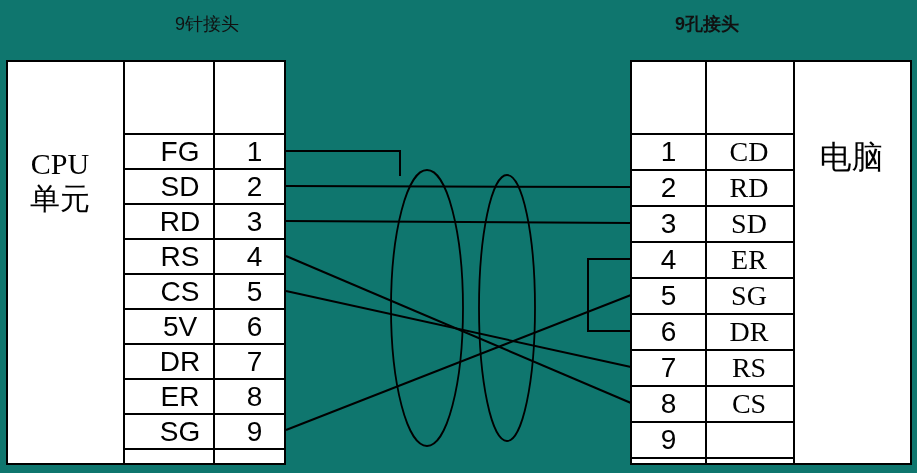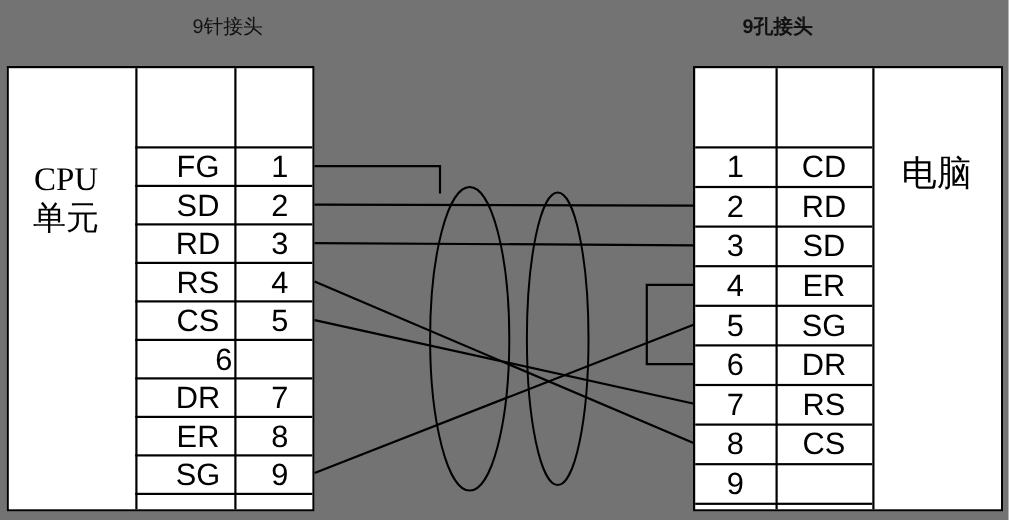--- a/index.html
+++ b/index.html
@@ -2,21 +2,21 @@
 <html><head>
 <meta charset="utf-8">
 <style>
   * { margin:0; padding:0; box-sizing:border-box; }
   html,body { background:#fff; }
   body {
     width:917px; height:473px;
     font-family:"Liberation Sans", sans-serif;
     color:#000;
   }
-  .stage { position:relative; width:917px; height:473px; background:#737373; overflow:hidden; }
+  .stage { position:relative; width:917px; height:473px; background:#0f766e; overflow:hidden; }
 
   .hdr {
     position:absolute; top:12px; width:130px;
     text-align:center; font-size:18px; color:#111;
     font-family:"Liberation Sans", sans-serif;
   }
   .hdr-left { left:142px; }
   .hdr-right { left:642px;font-weight:bold; }
 
   .box {
@@ -44,21 +44,21 @@
   .rows-left .trow { height:35px; }
   .rows-right .trow { height:36px; }
 
   .cell {
     display:flex; align-items:center; justify-content:center;
     font-size:28px; line-height:1;
   }
   .rows-left .c1 { width:102px;padding-left:12px; }
   .rows-left .c2 { flex:1; }
   .rows-right .c1 { width:73px; }
-  .rows-right .c2 { flex:1; }
+  .rows-right .c2 { flex:1;font-family:Liberation Serif, serif; }
 
   svg.wires { position:absolute; left:0; top:0; pointer-events:none; }
   svg.wires * { stroke:#000; fill:none; }
 </style>
 </head>
 <body>
 
 <div class="stage">
 
   <div class="hdr hdr-left">9针接头</div>
@@ -84,20 +84,21 @@
       </div>
       <div class="trow">
         <div class="cell c1">RS</div>
         <div class="cell c2">4</div>
       </div>
       <div class="trow">
         <div class="cell c1">CS</div>
         <div class="cell c2">5</div>
       </div>
       <div class="trow">
+        <div class="cell c1">5V</div>
         <div class="cell c2">6</div>
       </div>
       <div class="trow">
         <div class="cell c1">DR</div>
         <div class="cell c2">7</div>
       </div>
       <div class="trow">
         <div class="cell c1">ER</div>
         <div class="cell c2">8</div>
       </div>

